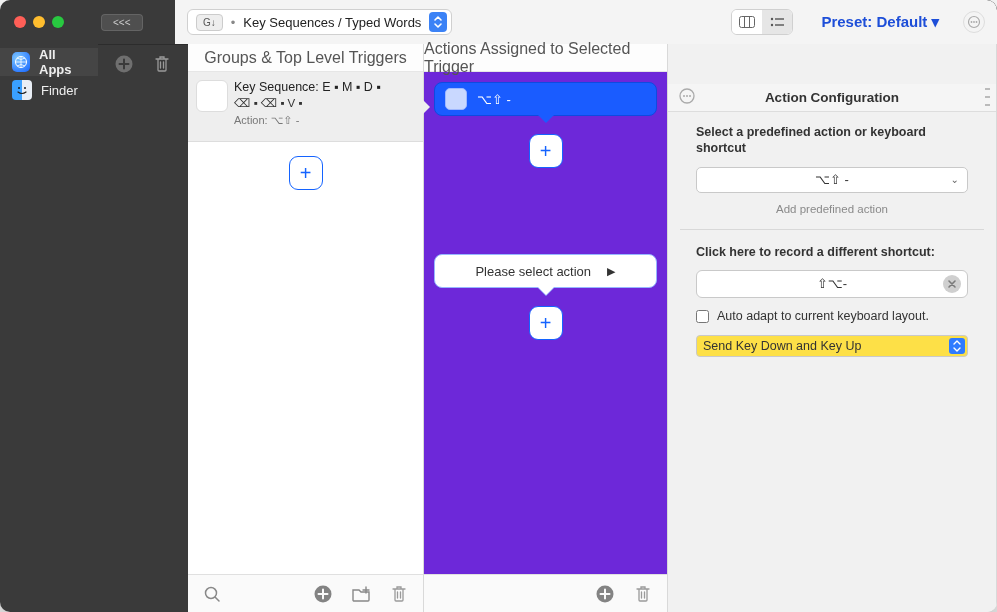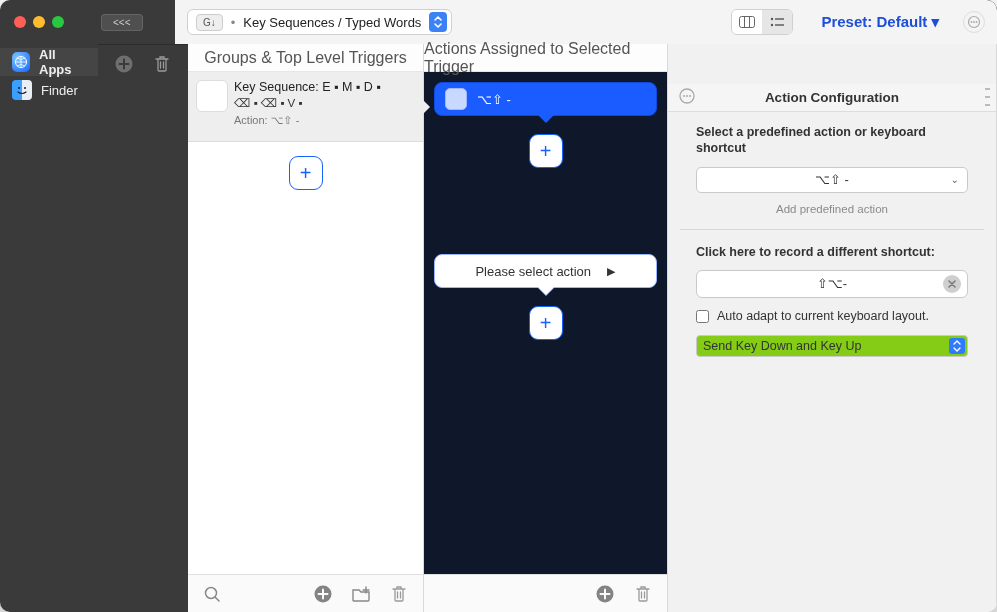--- a/index.html
+++ b/index.html
@@ -24,21 +24,21 @@
 .more-btn { margin-left:6px; color:#999; background:none; border:1px solid #ddd; width:22px; height:22px; border-radius:11px; font-size:14px; display:flex; align-items:center; justify-content:center;}
 .body { flex:1; display:flex; min-height:0;}
 .sidebar { width:188px; background:#3a3a3a; color:#eee; display:flex; flex-direction:row;}
 .sidebar-list{flex:1; padding-top:4px;}
 .side-item{display:flex; align-items:center; gap:9px; height:28px; padding:0 12px; font-size:13px;}
 .side-item.selected{background:rgba(255,255,255,.06); font-weight:600;}
 .app-ico{width:20px; height:20px; border-radius:5px; display:flex; align-items:center; justify-content:center; font-size:12px;}
 .sidebar-bottom{height:38px; border-top:1px solid #2c2c2c; display:flex; align-items:center; gap:14px; padding:0 14px; color:#aaa;}
 .col { background:#fff; display:flex; flex-direction:column; border-right:1px solid #d9d9d9; min-width:0;}
 .col.triggers{width:236px; background:#fff;}
-.col.actions{width:244px; background:#0f172a;}
+.col.actions{width:244px; background:#6d28d9;}
 .col.config{flex:1; background:#f1f1f1;}
 .col-header{height:28px; font-size:16px; color:#555; display:flex; align-items:center; justify-content:center; border-bottom:1px solid #e6e6e6; background:#fdfdfd;}
 .trigger-card{position:relative; background:#eeeeee; border-bottom:1px solid #ddd; padding:8px 10px 14px 46px; font-size:12px; color:#333; min-height:56px;}
 .trigger-card .thumb{position:absolute; left:8px; top:8px; width:32px; height:32px; background:#fff; border-radius:6px; border:1px solid #ddd;}
 .trigger-card .line1{font-size:12.5px; color:#222;}
 .trigger-card .line2{font-size:11.5px; color:#333; margin-top:2px;}
 .trigger-card .line3{font-size:11px; color:#777; margin-top:4px;}
 .trigger-card::after{content:""; position:absolute; right:-7px; top:50%; transform:translateY(-50%); border-left:7px solid #eee; border-top:7px solid transparent; border-bottom:7px solid transparent;}
 .col-body{flex:1; display:flex; flex-direction:column; align-items:center; padding:14px 10px; gap:18px; overflow:auto;}
 .add-sq{width:34px; height:34px; border:1.5px solid #1463ff; border-radius:9px; display:flex; align-items:center; justify-content:center; color:#1463ff; font-size:20px; background:#fff; cursor:pointer;}
@@ -57,21 +57,21 @@
 .config-title-row .handle{position:absolute; right:6px; top:4px; width:5px; height:18px; display:flex; flex-direction:column; justify-content:space-between;}
 .config-title-row .handle i{height:2px; background:#bbb; display:block;}
 .cfg-select{width:100%; height:26px; background:#fff; border:1px solid #c9c9c9; border-radius:5px; display:flex; align-items:center; justify-content:center; position:relative; font-size:13px;}
 .cfg-select .chev{position:absolute; right:8px; color:#666; font-size:10px;}
 .hint{font-size:11.5px; color:#8a8a8a; text-align:center;}
 .divider{height:1px; background:#d8d8d8; margin:4px -16px;}
 .record-row{position:relative; width:100%; height:28px; border:1px solid #c9c9c9; border-radius:6px; background:#fff; display:flex; align-items:center; justify-content:center; font-size:13px;}
 .record-row .clear{position:absolute; right:6px; width:18px; height:18px; border-radius:9px; background:#cfcfcf; color:#7a7a7a; display:flex; align-items:center; justify-content:center; font-size:12px;}
 .check-row{display:flex; align-items:flex-start; gap:8px; font-size:12.5px; line-height:1.35;}
 .check-row input{margin-top:2px;}
-.send-select{width:100%; height:22px; background:#84cc16; border:1px solid #c9c9c9; border-radius:4px; font-size:12.5px; display:flex; align-items:center; padding:0 6px; position:relative;}
+.send-select{width:100%; height:22px; background:#fde047; border:1px solid #c9c9c9; border-radius:4px; font-size:12.5px; display:flex; align-items:center; padding:0 6px; position:relative;}
 .send-select .blue-step{position:absolute; right:2px; top:2px; bottom:2px; width:16px; background:#2f7bff; border-radius:3px; display:flex; align-items:center; justify-content:center;}
 .strong{font-weight:700;}
 svg{pointer-events:none;}
 </style>
 </head>
 <body>
 
 <div class="window">
 
   <div class="titlebar" style="padding:0;">

